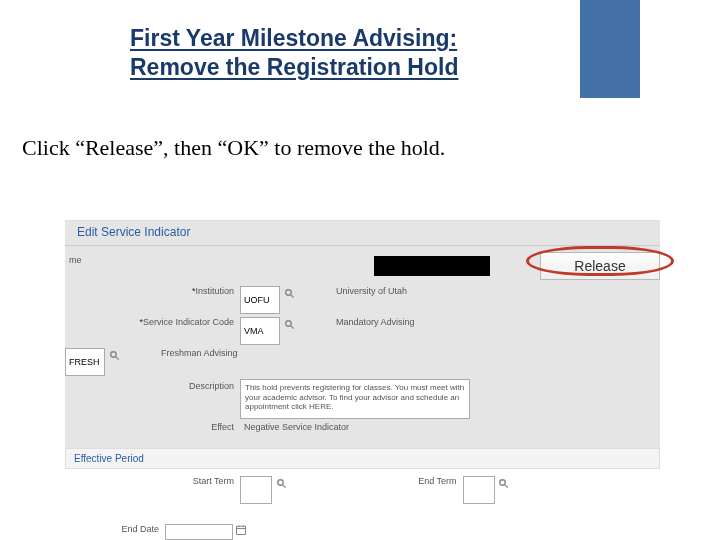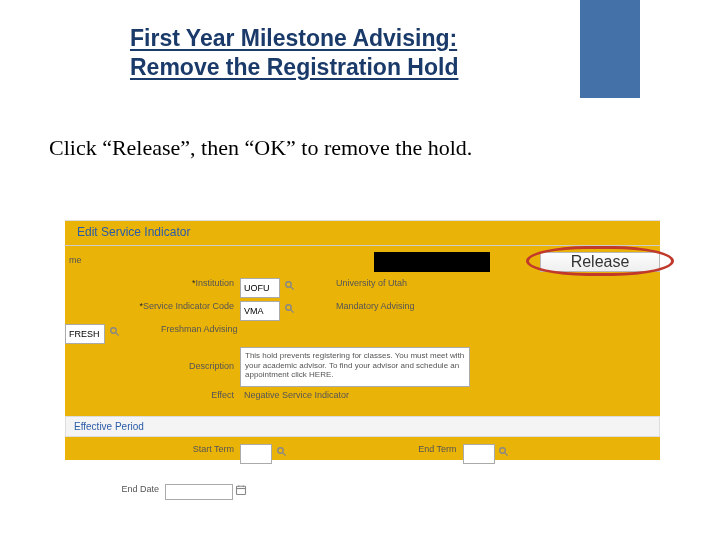--- a/index.html
+++ b/index.html
@@ -21,31 +21,31 @@
     font-weight: bold;
     line-height: 1.25;
     color: #1a3a6a;
     text-decoration: underline;
     text-underline-offset: 3px;
     font-family: Arial, sans-serif;
   }
 
   .instruction {
     position: absolute;
-    top: 135px; left: 49px;
+    top: 135px; left: 22px;
     font-size: 22px;
     font-family: "Times New Roman", serif;
     color: #000;
   }
 
   .app-frame {
     position: absolute;
     top: 220px; left: 65px;
     width: 595px; height: 240px;
-    background: #eab308;
+    background: #e5e5e5;
     font-family: Arial, sans-serif;
     font-size: 10px;
     color: #444;
     border-top: 1px solid #ddd;
   }
 
   .app-header {
     color: #2a5ca8;
     font-size: 12px;
     padding: 4px 12px 6px 12px;
@@ -62,21 +62,21 @@
   .label {
     text-align: right;
     width: 175px;
     padding-right: 6px;
     font-size: 9px;
     color: #555;
   }
   .label .req { color: #222; }
 
   .input-small {
-    width: 40px; height: 20px;
+    width: 40px; height: 28px;
     border: 1px solid #aaa;
     font-size: 9px;
     padding: 0 3px;
     background: #fff;
   }
   .input-date {
     width: 68px; height: 16px;
     border: 1px solid #aaa;
     font-size: 9px;
     padding: 0 3px;
@@ -105,24 +105,24 @@
     color: #555;
   }
 
   .redacted {
     width: 120px; height: 20px;
     background: #000;
     margin-left: 4px;
   }
 
   .release-btn {
-    width: 120px; height: 20px;
+    width: 120px; height: 28px;
     border: 1px solid #b8b8b8;
     background: linear-gradient(#fdfdfd, #efefef);
-    font-size: 16px;
+    font-size: 14px;
     color: #333;
     display: inline-flex;
     align-items: center; justify-content: center;
     cursor: pointer;
   }
 
   .release-highlight {
     position: absolute;
     border: 3px solid #c0392b;
     border-radius: 50%/60%;
@@ -229,21 +229,21 @@
     <span class="lookup-icon">
       <svg viewBox="0 0 16 16" fill="none" stroke="#888" stroke-width="2">
           <circle cx="6.5" cy="6.5" r="4"></circle>
           <line x1="10" y1="10" x2="14" y2="14"></line>
         </svg>
     </span>
     <span class="disp-text">Freshman Advising</span>
   </div>
 
   <div class="form-row" style="align-items:flex-start;">
-    <div class="label" style="padding-top:2px;margin-top:12px;">Description</div>
+    <div class="label" style="padding-top:2px;">Description</div>
     <div class="desc-box">This hold prevents registering for classes. You must meet with your academic advisor. To find your advisor and schedule an appointment click HERE.</div>
   </div>
 
   <div class="form-row">
     <div class="label">Effect</div>
     <span style="font-size:9px;color:#555;padding-left:4px;">Negative Service Indicator</span>
   </div>
 
   <div class="section-header">Effective Period</div>
 

